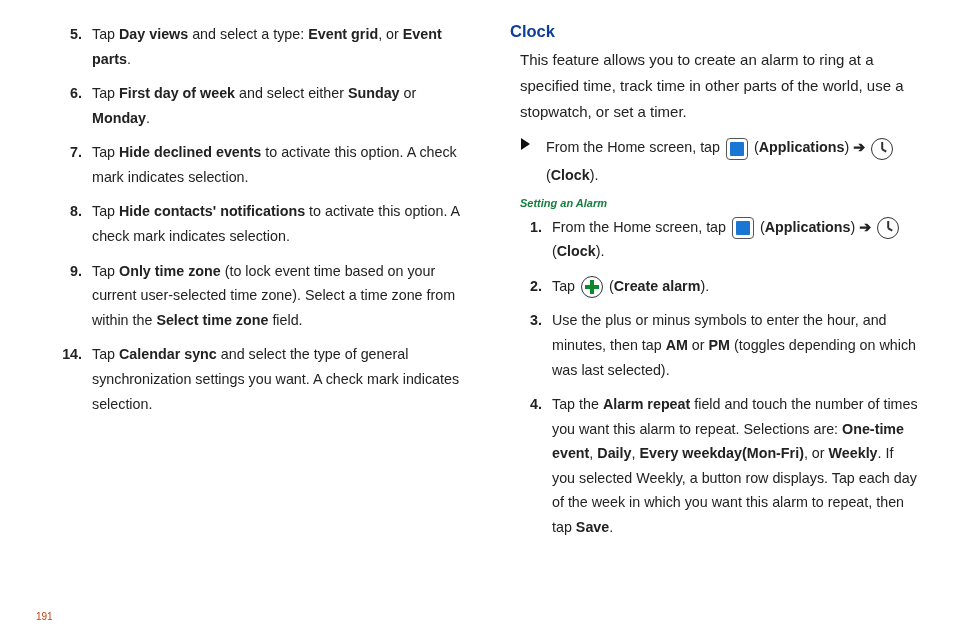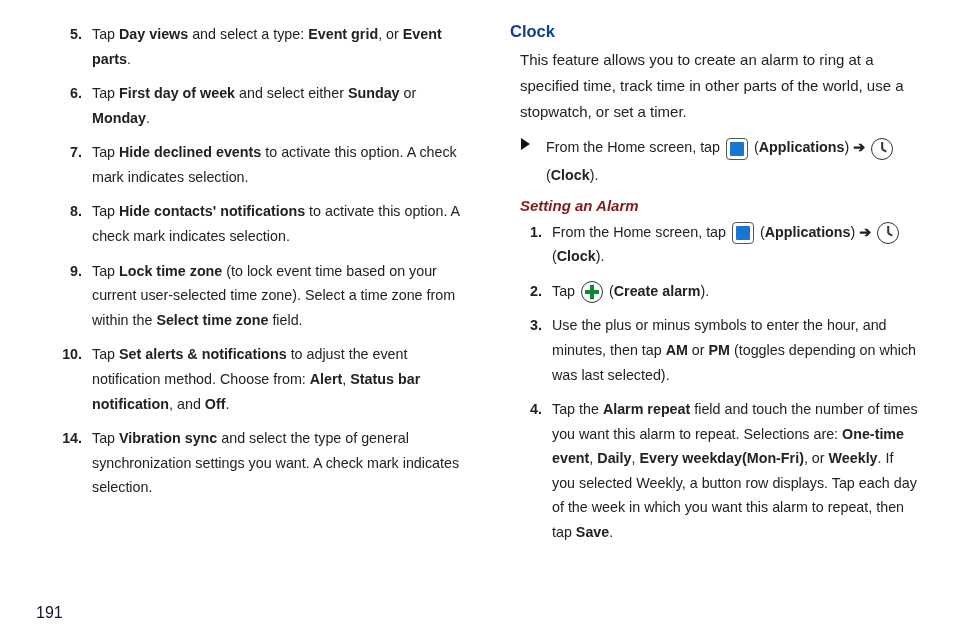--- a/index.html
+++ b/index.html
@@ -6,21 +6,21 @@
   html, body { width: 954px; height: 636px; background: #fff; font-family: Arial, Helvetica, sans-serif; color: #222; }
   .page { display: flex; padding: 22px 36px 0 36px; gap: 42px; height: 100%; position: relative; }
   .col { flex: 1 1 0; }
   .col-left { padding-left: 24px; }
   .num-list { list-style: none; }
   .li { display: flex; margin-bottom: 10px; line-height: 1.72; font-size: 14.3px; }
   .li .num { flex: 0 0 32px; text-align: right; font-weight: bold; padding-right: 10px; }
   .li .txt { flex: 1; }
   .b { font-weight: bold; }
   .heading { color: #0b3f99; font-weight: bold; font-size: 16.5px; margin-bottom: 6px; }
-  .subheading { color: #7f1d1d; font-weight: bold; font-style: italic; font-size: 15px; margin: 8px 0 6px 10px; }
+  .subheading { color: #15803d; font-weight: bold; font-style: italic; font-size: 11px; margin: 8px 0 6px 10px; }
   .intro { font-size: 15px; line-height: 1.72; margin: 0 0 10px 10px; }
   .icon { display: inline-block; vertical-align: middle; margin: 0 2px; }
   .icon-apps { width: 22px; height: 22px; border: 1px solid #555; border-radius: 4px; background: #fff; position: relative; }
   .icon-apps::before {
     content: ""; position: absolute; inset: 3px;
     background:
       linear-gradient(#1976d2,#1976d2), linear-gradient(#1976d2,#1976d2),
       linear-gradient(#1976d2,#1976d2), linear-gradient(#1976d2,#1976d2);
     background-size: 7px 7px;
     background-position: 0 0, 100% 0, 0 100%, 100% 100%;
@@ -32,21 +32,21 @@
   .icon-clock::after { content:""; position:absolute; left:50%; top:50%; width:1.6px; height:5px; background:#333; transform-origin: bottom center; transform: translate(-50%,-100%) rotate(120deg); }
   .icon-plus { width: 22px; height: 22px; border: 1.6px solid #333; border-radius: 50%; position: relative; background:#fff; }
   .icon-plus::before, .icon-plus::after { content:""; position:absolute; background:#0a8a2a; }
   .icon-plus::before { left:50%; top:3px; bottom:3px; width:4px; transform: translateX(-50%); }
   .icon-plus::after { top:50%; left:3px; right:3px; height:4px; transform: translateY(-50%); }
   .tri { display:inline-block; vertical-align: middle; width:0; height:0; border-top:6px solid transparent; border-bottom:6px solid transparent; border-left:9px solid #111; margin-right: 6px; }
   .arrow { font-weight: bold; }
   .bullet-row { display: flex; margin-bottom: 8px; }
   .bullet-row .mark { flex: 0 0 36px; display:flex; align-items:flex-start; justify-content:center; padding-top:4px; }
   .bullet-row .txt { flex: 1; line-height: 1.9; font-size: 14.3px; }
-  .pagenum { position: absolute; left: 36px; bottom: 14px; font-size: 16px; color: #0f172a; }
+  .pagenum { position: absolute; left: 36px; bottom: 14px; font-size: 10px; color: #c2410c; }
 </style>
 </head>
 <body>
 
 <div class="page">
   <div class="col col-left">
     <ol class="num-list" id="left-list">
         <li class="li">
           <span class="num">5.</span>
           <span class="txt">Tap <span class="b">Day views</span> and select a type: <span class="b">Event grid</span>, or <span class="b">Event parts</span>.</span>
@@ -58,29 +58,25 @@
         <li class="li">
           <span class="num">7.</span>
           <span class="txt">Tap <span class="b">Hide declined events</span> to activate this option. A check mark indicates selection.</span>
         </li>
         <li class="li">
           <span class="num">8.</span>
           <span class="txt">Tap <span class="b">Hide contacts' notifications</span> to activate this option. A check mark indicates selection.</span>
         </li>
         <li class="li">
           <span class="num">9.</span>
-          <span class="txt">Tap <span class="b">Lock time zone</span> (to lock event time based on your current user-selected time zone). Select a time zone from within the <span class="b">Select time zone</span> field.</span>
-        </li>
-        <li class="li">
-          <span class="num">10.</span>
-          <span class="txt">Tap <span class="b">Set alerts &amp; notifications</span> to adjust the event notification method. Choose from: <span class="b">Alert</span>, <span class="b">Status bar notification</span>, and <span class="b">Off</span>.</span>
+          <span class="txt">Tap <span class="b">Only time zone</span> (to lock event time based on your current user-selected time zone). Select a time zone from within the <span class="b">Select time zone</span> field.</span>
         </li>
         <li class="li">
           <span class="num">14.</span>
-          <span class="txt">Tap <span class="b">Vibration sync</span> and select the type of general synchronization settings you want. A check mark indicates selection.</span>
+          <span class="txt">Tap <span class="b">Calendar sync</span> and select the type of general synchronization settings you want. A check mark indicates selection.</span>
         </li>
       </ol>
   </div>
 
   <div class="col">
     <div class="heading">Clock</div>
     <p class="intro">This feature allows you to create an alarm to ring at a specified time, track time in other parts of the world, use a stopwatch, or set a timer.</p>
     <div class="bullet-row">
       <div class="mark">
           <span class="tri"></span>

